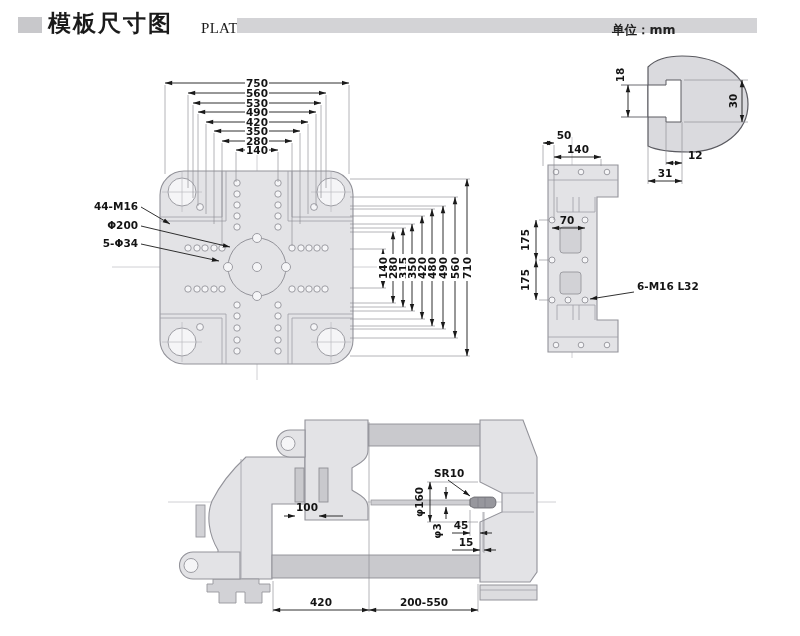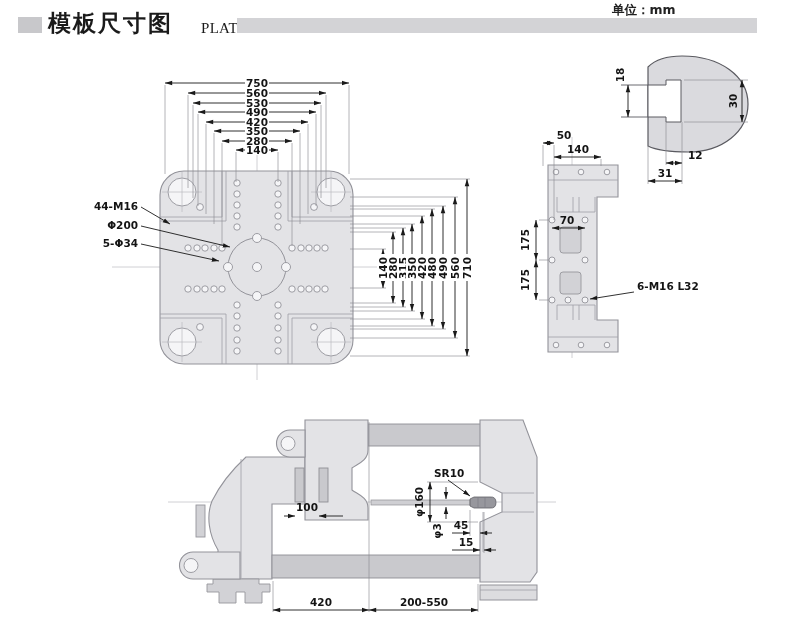--- a/index.html
+++ b/index.html
@@ -2,21 +2,21 @@
 <html><head>
 <meta charset="utf-8">
 <style>
   html,body{margin:0;padding:0;background:#fff;}
   .page{position:relative;width:800px;height:636px;background:#fff;overflow:hidden;
         font-family:"DejaVu Sans","Liberation Sans",sans-serif;border-radius:15px;}
   .hdr-sq{position:absolute;left:18px;top:17px;width:24px;height:16px;background:#c8c8cb;}
   .hdr-cn{position:absolute;left:48px;top:8px;font-size:23px;font-weight:bold;color:#1a1a1a;letter-spacing:2px;}
   .hdr-en{position:absolute;left:201px;top:20px;font-family:"Liberation Serif",serif;font-size:15px;color:#1a1a1a;letter-spacing:0.3px;}
   .hdr-bar{position:absolute;left:237px;top:18px;width:520px;height:15px;background:#d3d3d6;}
-  .hdr-unit{position:absolute;left:612px;top:2px;font-size:12.5px;font-weight:bold;color:#222;}
+  .hdr-unit{position:absolute;left:612px;top:22px;font-size:12.5px;font-weight:bold;color:#222;}
   svg .ol{fill:#e3e3e6;stroke:#93939a;stroke-width:1.1;}
   svg .ol2{fill:#dcdcdf;stroke:#93939a;stroke-width:1;}
   svg .dk{fill:#c9c9cd;stroke:#8f8f95;stroke-width:0.9;}
   svg .dk2{fill:#d2d2d6;stroke:#96969c;stroke-width:0.9;}
   svg .hole{fill:#f5f5f7;stroke:#93939a;stroke-width:0.9;}
   svg .in{stroke:#a0a0a6;stroke-width:0.8;fill:none;}
   svg .cl{stroke:#b8b8bd;stroke-width:0.65;fill:none;}
   svg .ext{stroke:#8d8d92;stroke-width:0.65;fill:none;}
   svg .dim{stroke:#1a1a1a;stroke-width:0.9;fill:none;}
   svg .dtl{fill:#dadade;stroke:#5a5a60;stroke-width:1.2;}

